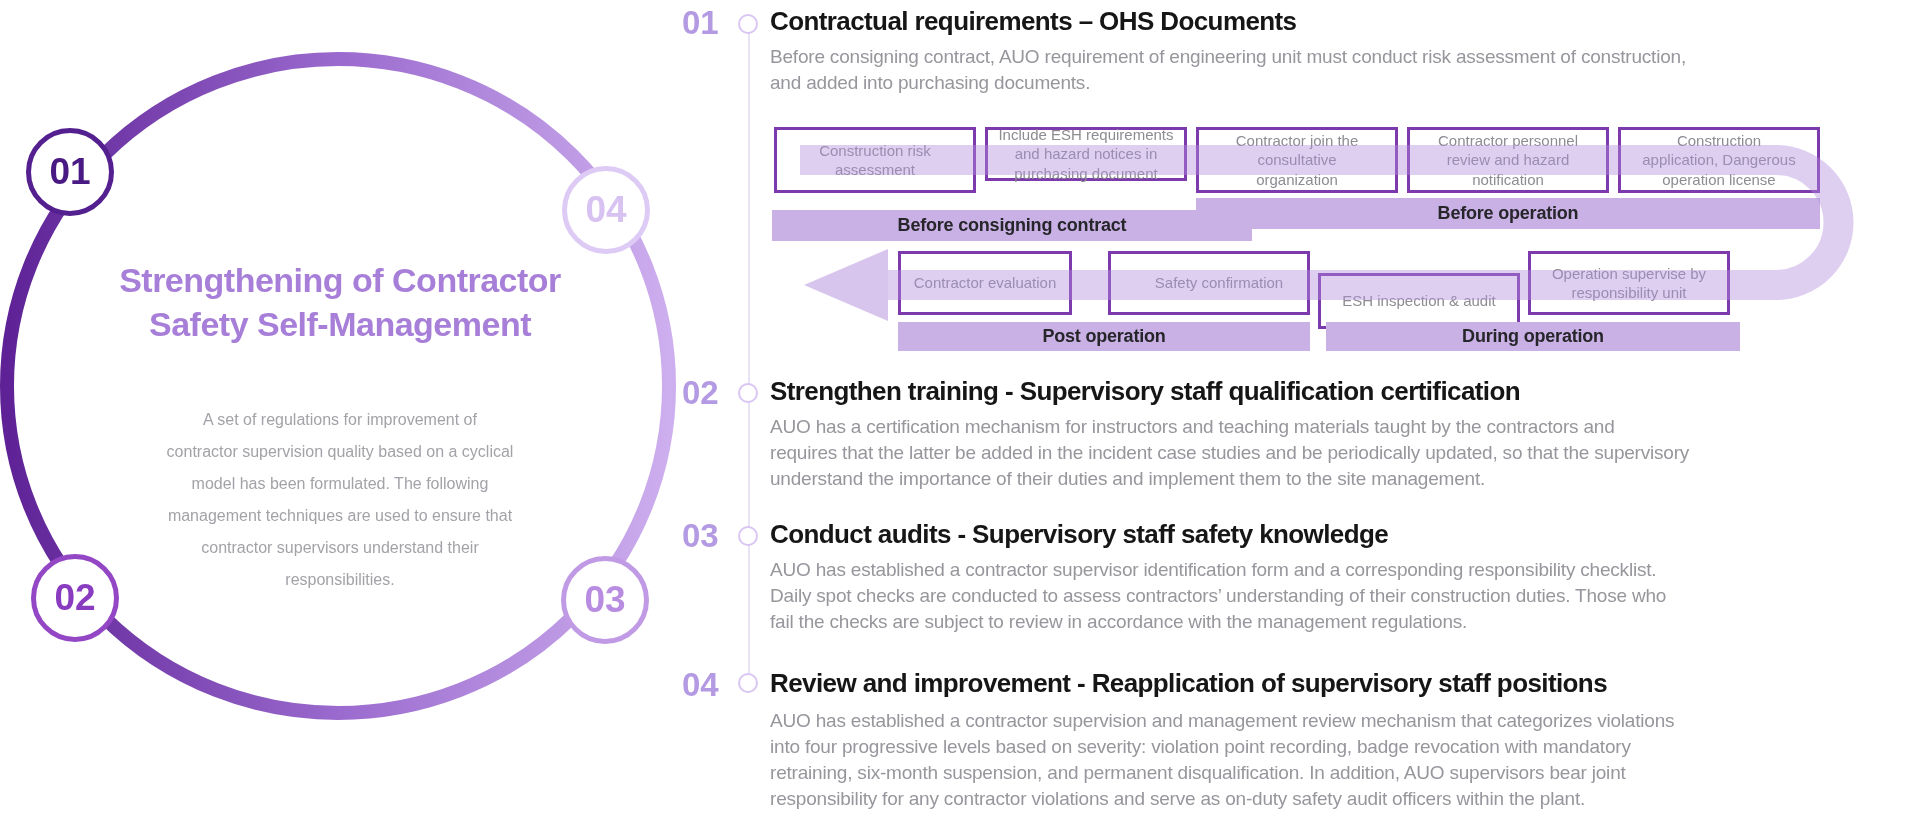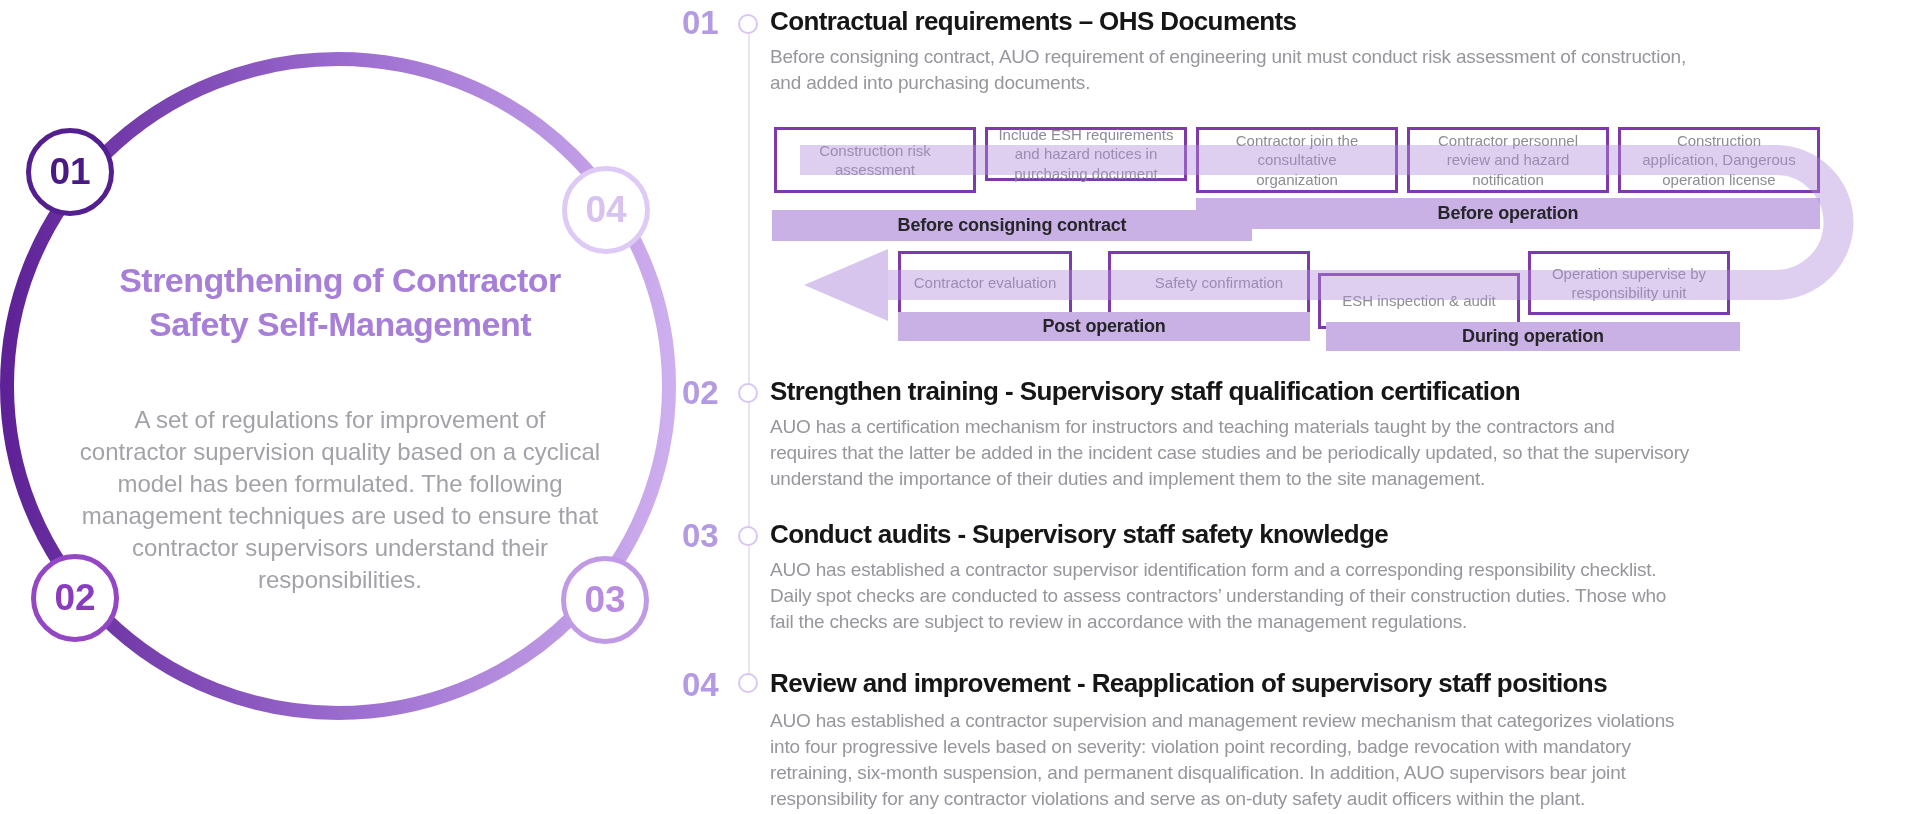--- a/index.html
+++ b/index.html
@@ -4,21 +4,21 @@
 <style>
   html,body{margin:0;padding:0;background:#fff;}
   #stage{position:relative;width:1911px;height:814px;background:#ffffff;overflow:hidden;
          font-family:"Liberation Sans",sans-serif;}
   .abs{position:absolute;}
   
   .node{border-radius:50%;background:#fff;display:flex;align-items:center;justify-content:center;
         font-weight:bold;font-size:37px;box-sizing:border-box;border:5px solid;width:88px;height:88px;}
   .cycle-title{font-weight:bold;font-size:34px;color:#a77fd8;text-align:center;line-height:44px;
                white-space:pre-line;letter-spacing:-0.5px;}
-  .cycle-desc{font-size:24px;color:#a2a2a8;text-align:center;line-height:32px;white-space:pre-line;}
+  .cycle-desc{font-size:16px;color:#a2a2a8;text-align:center;line-height:32px;white-space:pre-line;}
   
   .sec-num{font-weight:bold;font-size:33px;color:#b49ae2;}
   .dot{width:20px;height:20px;border:2px solid #d9c6f2;border-radius:50%;background:#fff;box-sizing:border-box;}
   .sec-head{font-weight:bold;font-size:26px;color:#161616;letter-spacing:-0.6px;white-space:nowrap;}
   .sec-body{font-size:19px;color:#96969c;line-height:26px;white-space:pre-line;letter-spacing:-0.2px;}
   .vline{width:2px;background:#eae3f6;}
   
   .fbox{border:3px solid #7c3aad;display:flex;align-items:center;justify-content:center;text-align:center;
         font-size:15px;color:#8c8c92;line-height:1.28;white-space:pre-line;box-sizing:border-box;background:transparent;}
   .fbar{background:#c9b1e6;display:flex;align-items:center;justify-content:center;
@@ -87,21 +87,21 @@
 
   <div class="abs fbar" style="left:772px;top:198px;width:480px;height:31px;margin-top:12px;">Before consigning contract</div>
   <div class="abs fbar" style="left:1196px;top:198px;width:624px;height:31px;">Before operation</div>
 
   <div class="abs fbox" style="left:898px;top:251px;width:174px;height:64px;">Contractor evaluation</div>
   <div class="abs fbox" style="left:1108px;top:251px;width:202px;height:64px;padding-left:20px;">Safety confirmation</div>
   <div class="abs fbox" style="left:1318px;top:251px;width:202px;height:56px;margin-top:22px;">ESH inspection &amp; audit</div>
   <div class="abs fbox" style="left:1528px;top:251px;width:202px;height:64px;">Operation supervise by
 responsibility unit</div>
 
-  <div class="abs fbar" style="left:898px;top:312px;width:412px;height:29px;">Post operation</div>
+  <div class="abs fbar" style="left:898px;top:322px;width:412px;height:29px;">Post operation</div>
   <div class="abs fbar" style="left:1326px;top:322px;width:414px;height:29px;">During operation</div>
 
   <svg class="abs" style="left:0;top:0;pointer-events:none;" width="1911" height="814" viewBox="0 0 1911 814">
     <path d="M 800 160 H 1776 A 62.5 62.5 0 0 1 1838.5 222.5 A 62.5 62.5 0 0 1 1776 285 H 888" fill="none" stroke="rgba(177,140,221,0.42)" stroke-width="30"></path>
     <polygon points="888,249 888,321 804,285" fill="rgba(177,140,221,0.5)"></polygon>
   </svg>
 
   <div class="abs sec-num" style="left:682px;top:374px;">02</div>
   <div class="abs dot" style="left:738px;top:383px;"></div>
   <div class="abs sec-head" style="left:770px;top:376px;">Strengthen training - Supervisory staff qualification certification</div>

